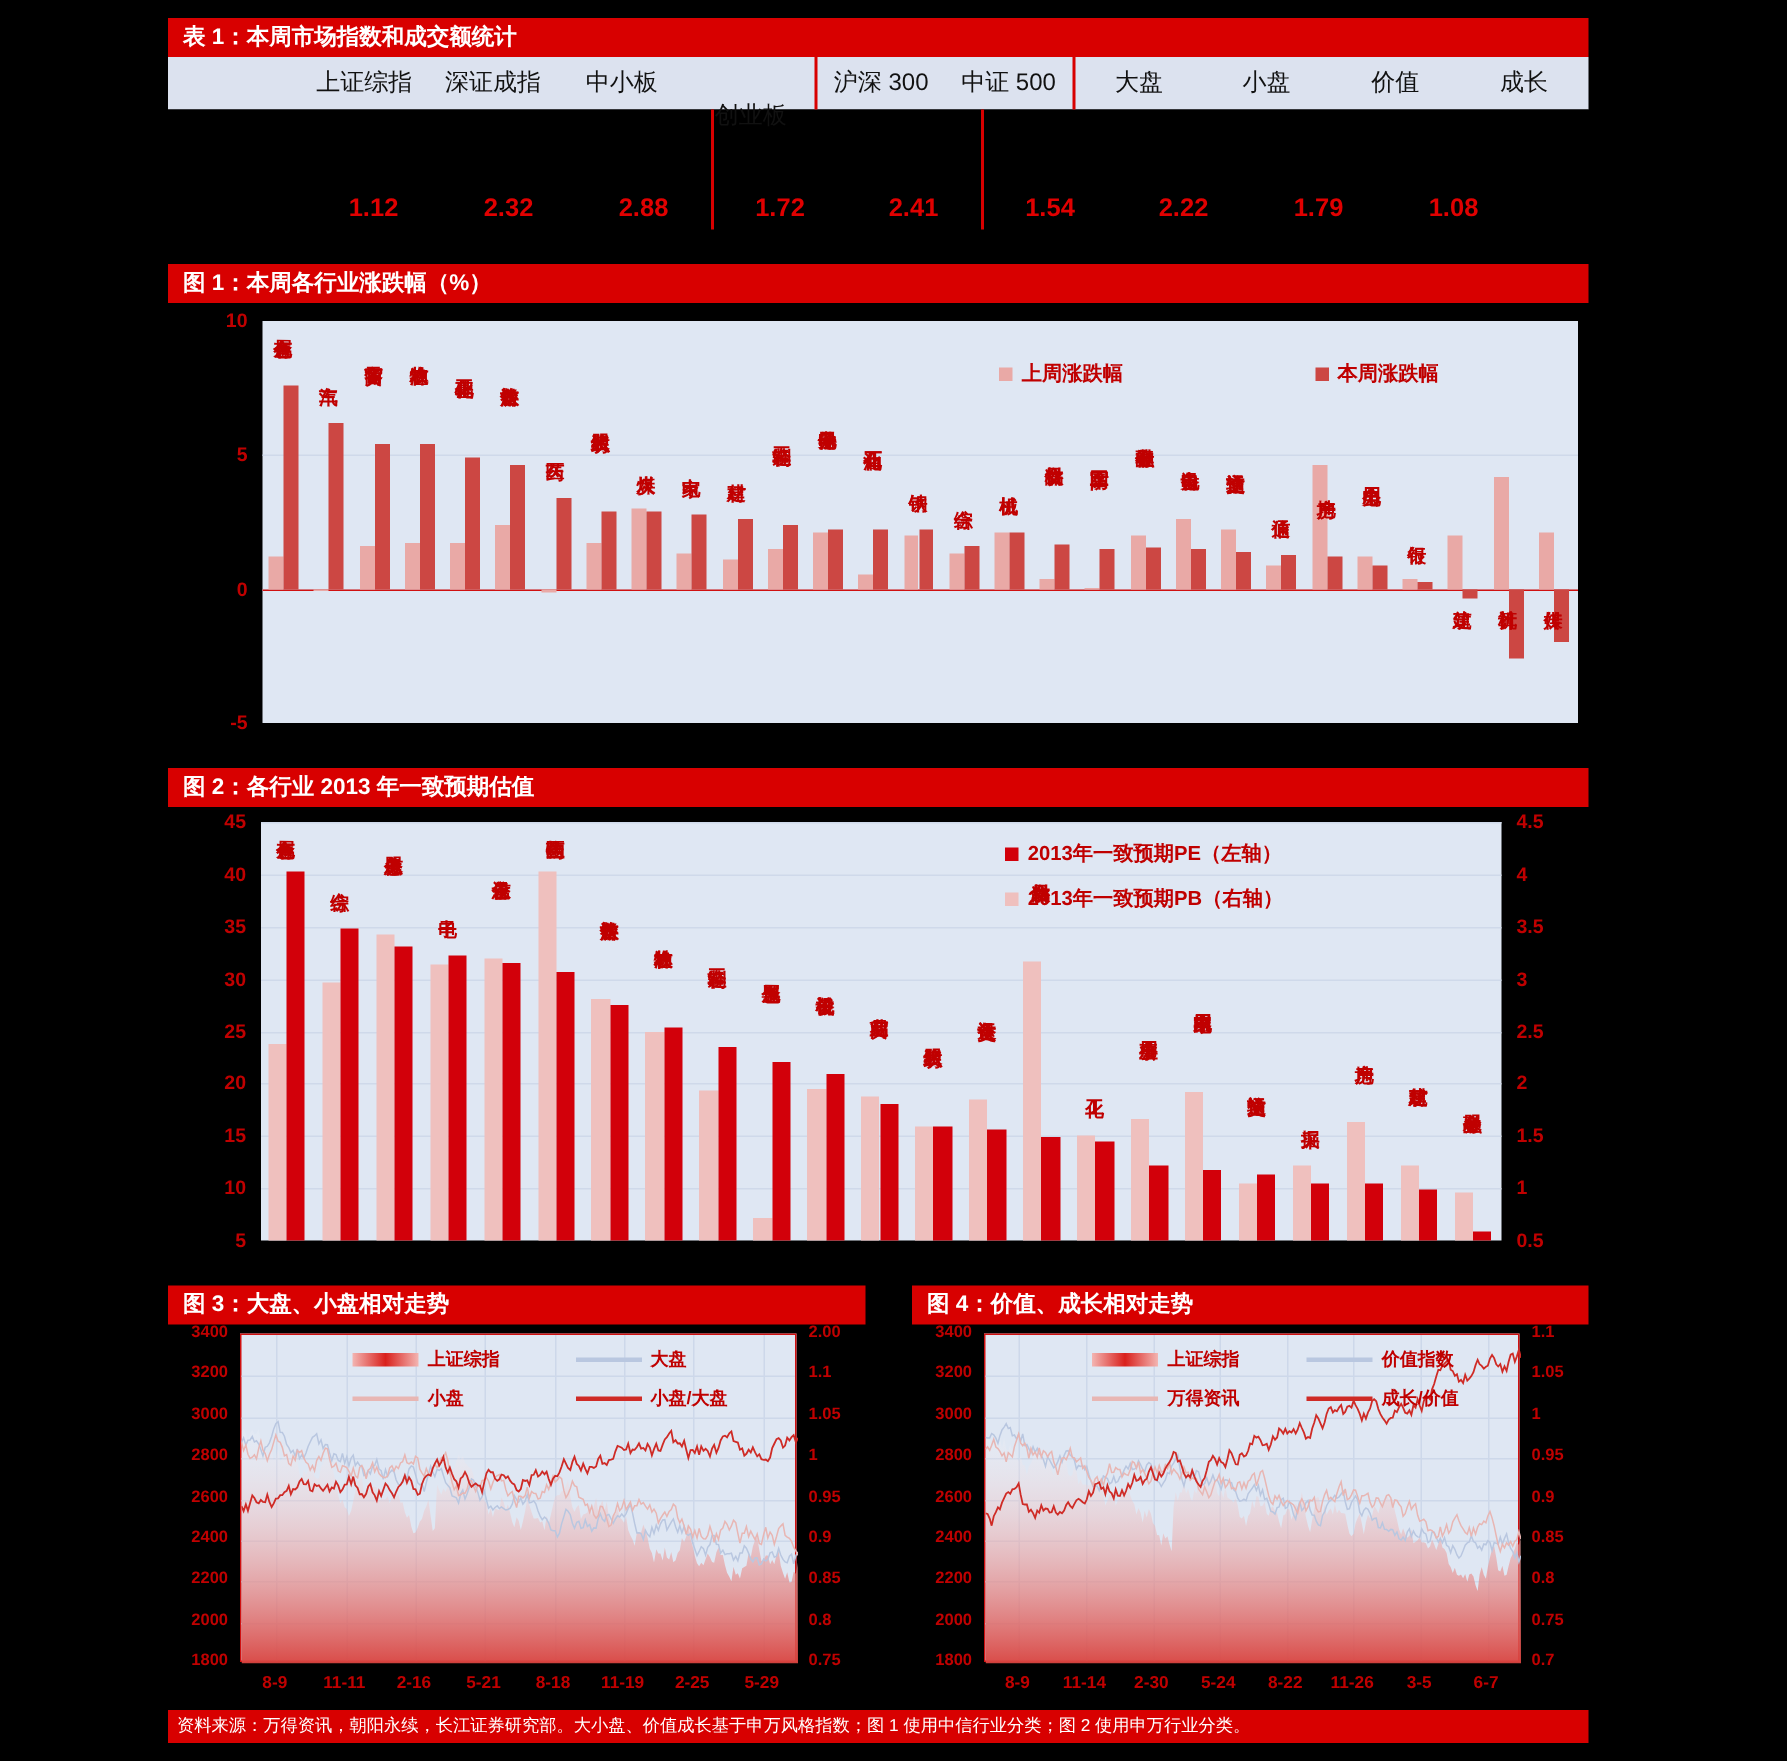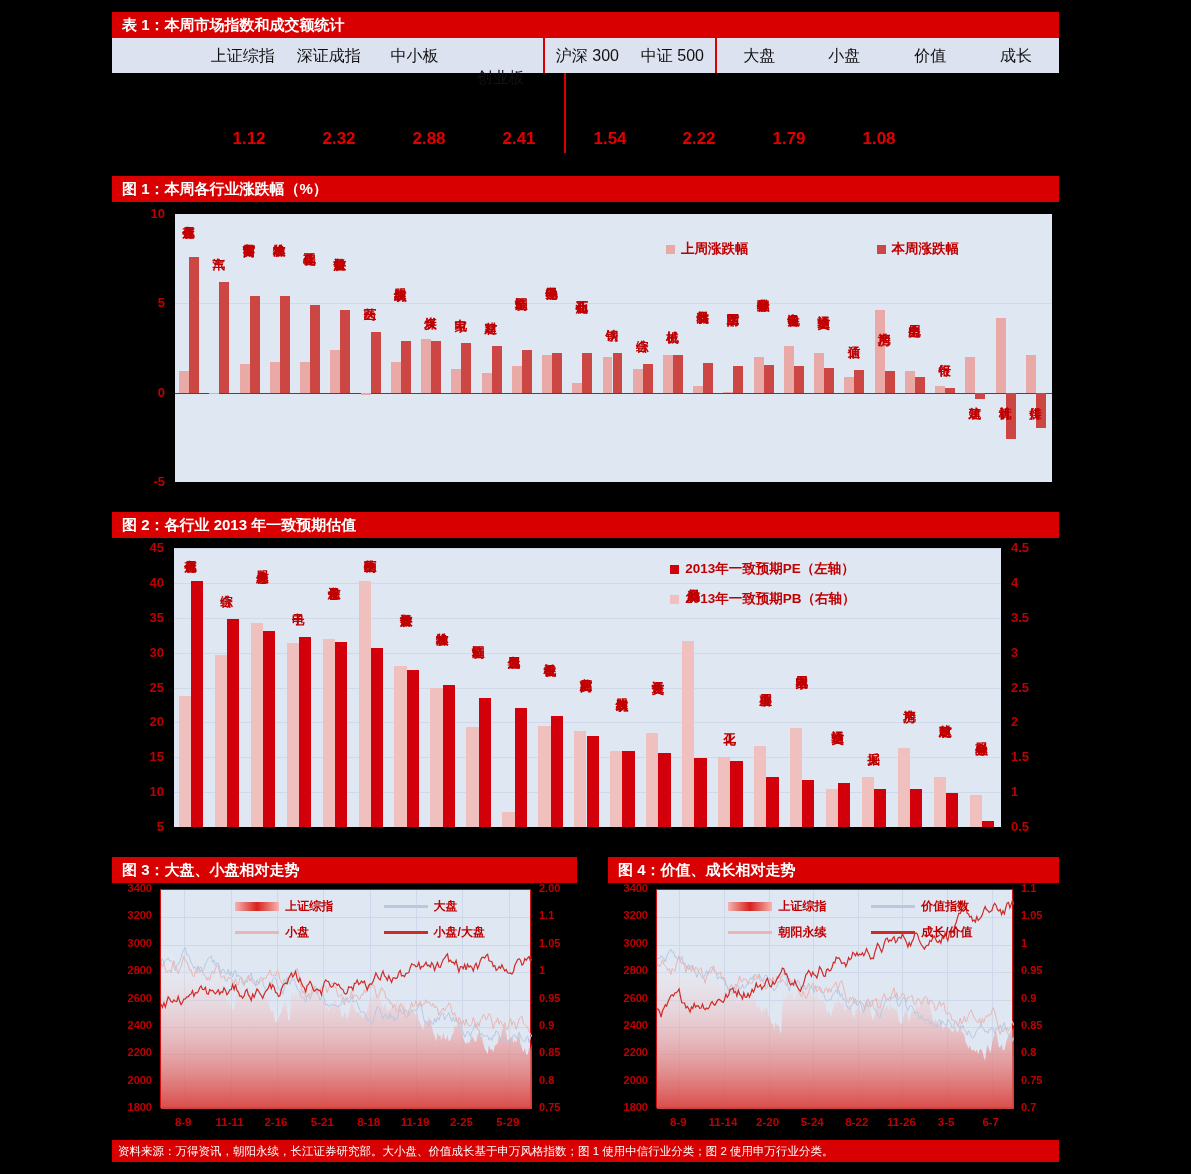--- a/index.html
+++ b/index.html
@@ -82,20 +82,21 @@
         <div class="cell c-w" style="border-left:2px solid #D80000;height:35px;line-height:35px;">大盘</div>
         <div class="cell c-w" style="height:35px;line-height:35px;">小盘</div>
         <div class="cell c-w" style="height:35px;line-height:35px;">价值</div>
         <div class="cell c-w" style="height:35px;line-height:35px;">成长</div>
       </div>
     <div class="tbl-val-row" id="t1vals">
         <div class="cell c-blank"></div>
         <div class="cell c-w" style="height:80px;display:flex;align-items:flex-end;justify-content:center;padding-bottom:4px;">1.12</div>
         <div class="cell c-w" style="height:80px;display:flex;align-items:flex-end;justify-content:center;padding-bottom:4px;">2.32</div>
         <div class="cell c-w" style="height:80px;display:flex;align-items:flex-end;justify-content:center;padding-bottom:4px;">2.88</div>
+        <div class="cell c-w" style="border-left:2px solid #D80000;height:80px;display:flex;align-items:flex-end;justify-content:center;padding-bottom:4px;">1.72</div>
         <div class="cell c-w" style="height:80px;display:flex;align-items:flex-end;justify-content:center;padding-bottom:4px;">2.41</div>
         <div class="cell c-w" style="border-left:2px solid #D80000;height:80px;display:flex;align-items:flex-end;justify-content:center;padding-bottom:4px;">1.54</div>
         <div class="cell c-w" style="height:80px;display:flex;align-items:flex-end;justify-content:center;padding-bottom:4px;">2.22</div>
         <div class="cell c-w" style="height:80px;display:flex;align-items:flex-end;justify-content:center;padding-bottom:4px;">1.79</div>
         <div class="cell c-w" style="height:80px;display:flex;align-items:flex-end;justify-content:center;padding-bottom:4px;text-align:center;">1.08</div>
       </div>
   </div>
 
   <div class="panel" style="left:112px; top:176px; width:947px;">
     <div class="title-bar">图 1：本周各行业涨跌幅（%）</div>
@@ -429,21 +430,21 @@
           <div class="legend" style="left:71.4px;top:8px;font-size:12px;">
             <span class="sw-grad"></span>
             <span>上证综指</span>
           </div>
           <div class="legend" style="left:214.2px;top:8px;font-size:12px;">
             <span class="sw-line" style="background:#b9c7e0;"></span>
             <span>价值指数</span>
           </div>
           <div class="legend" style="left:71.4px;top:34px;font-size:12px;">
             <span class="sw-line" style="background:#e8b6b3;"></span>
-            <span>朝阳永续</span>
+            <span>万得资讯</span>
           </div>
           <div class="legend" style="left:214.2px;top:34px;font-size:12px;">
             <span class="sw-line" style="background:#cf2b26;"></span>
             <span>成长/价值</span>
           </div>
         </div>
         <div class="axis-lbl" style="left:0;width:40px;top:218px;font-size:11px;">1800</div>
         <div class="axis-lbl" style="left:0;width:40px;top:190.625px;font-size:11px;">2000</div>
         <div class="axis-lbl" style="left:0;width:40px;top:163.25px;font-size:11px;">2200</div>
         <div class="axis-lbl" style="left:0;width:40px;top:135.875px;font-size:11px;">2400</div>
@@ -456,21 +457,21 @@
         <div class="axis-lbl r" style="left:413px;top:190.625px;font-size:11px;">0.75</div>
         <div class="axis-lbl r" style="left:413px;top:163.24999999999997px;font-size:11px;">0.8</div>
         <div class="axis-lbl r" style="left:413px;top:135.875px;font-size:11px;">0.85</div>
         <div class="axis-lbl r" style="left:413px;top:108.5px;font-size:11px;">0.9</div>
         <div class="axis-lbl r" style="left:413px;top:81.12500000000006px;font-size:11px;">0.95</div>
         <div class="axis-lbl r" style="left:413px;top:53.75000000000003px;font-size:11px;">1</div>
         <div class="axis-lbl r" style="left:413px;top:26.37500000000003px;font-size:11px;">1.05</div>
         <div class="axis-lbl r" style="left:413px;top:-1px;font-size:11px;">1.1</div>
         <div class="xt" style="left:70.3125px;top:233px;">8-9</div>
         <div class="xt" style="left:114.9375px;top:233px;">11-14</div>
-        <div class="xt" style="left:159.5625px;top:233px;">2-20</div>
+        <div class="xt" style="left:159.5625px;top:233px;">2-30</div>
         <div class="xt" style="left:204.1875px;top:233px;">5-24</div>
         <div class="xt" style="left:248.8125px;top:233px;">8-22</div>
         <div class="xt" style="left:293.4375px;top:233px;">11-26</div>
         <div class="xt" style="left:338.0625px;top:233px;">3-5</div>
         <div class="xt" style="left:382.6875px;top:233px;">6-7</div>
       </div>
   </div>
 
   <div class="footer">资料来源：万得资讯，朝阳永续，长江证券研究部。大小盘、价值成长基于申万风格指数；图 1 使用中信行业分类；图 2 使用申万行业分类。</div>
 </div>

